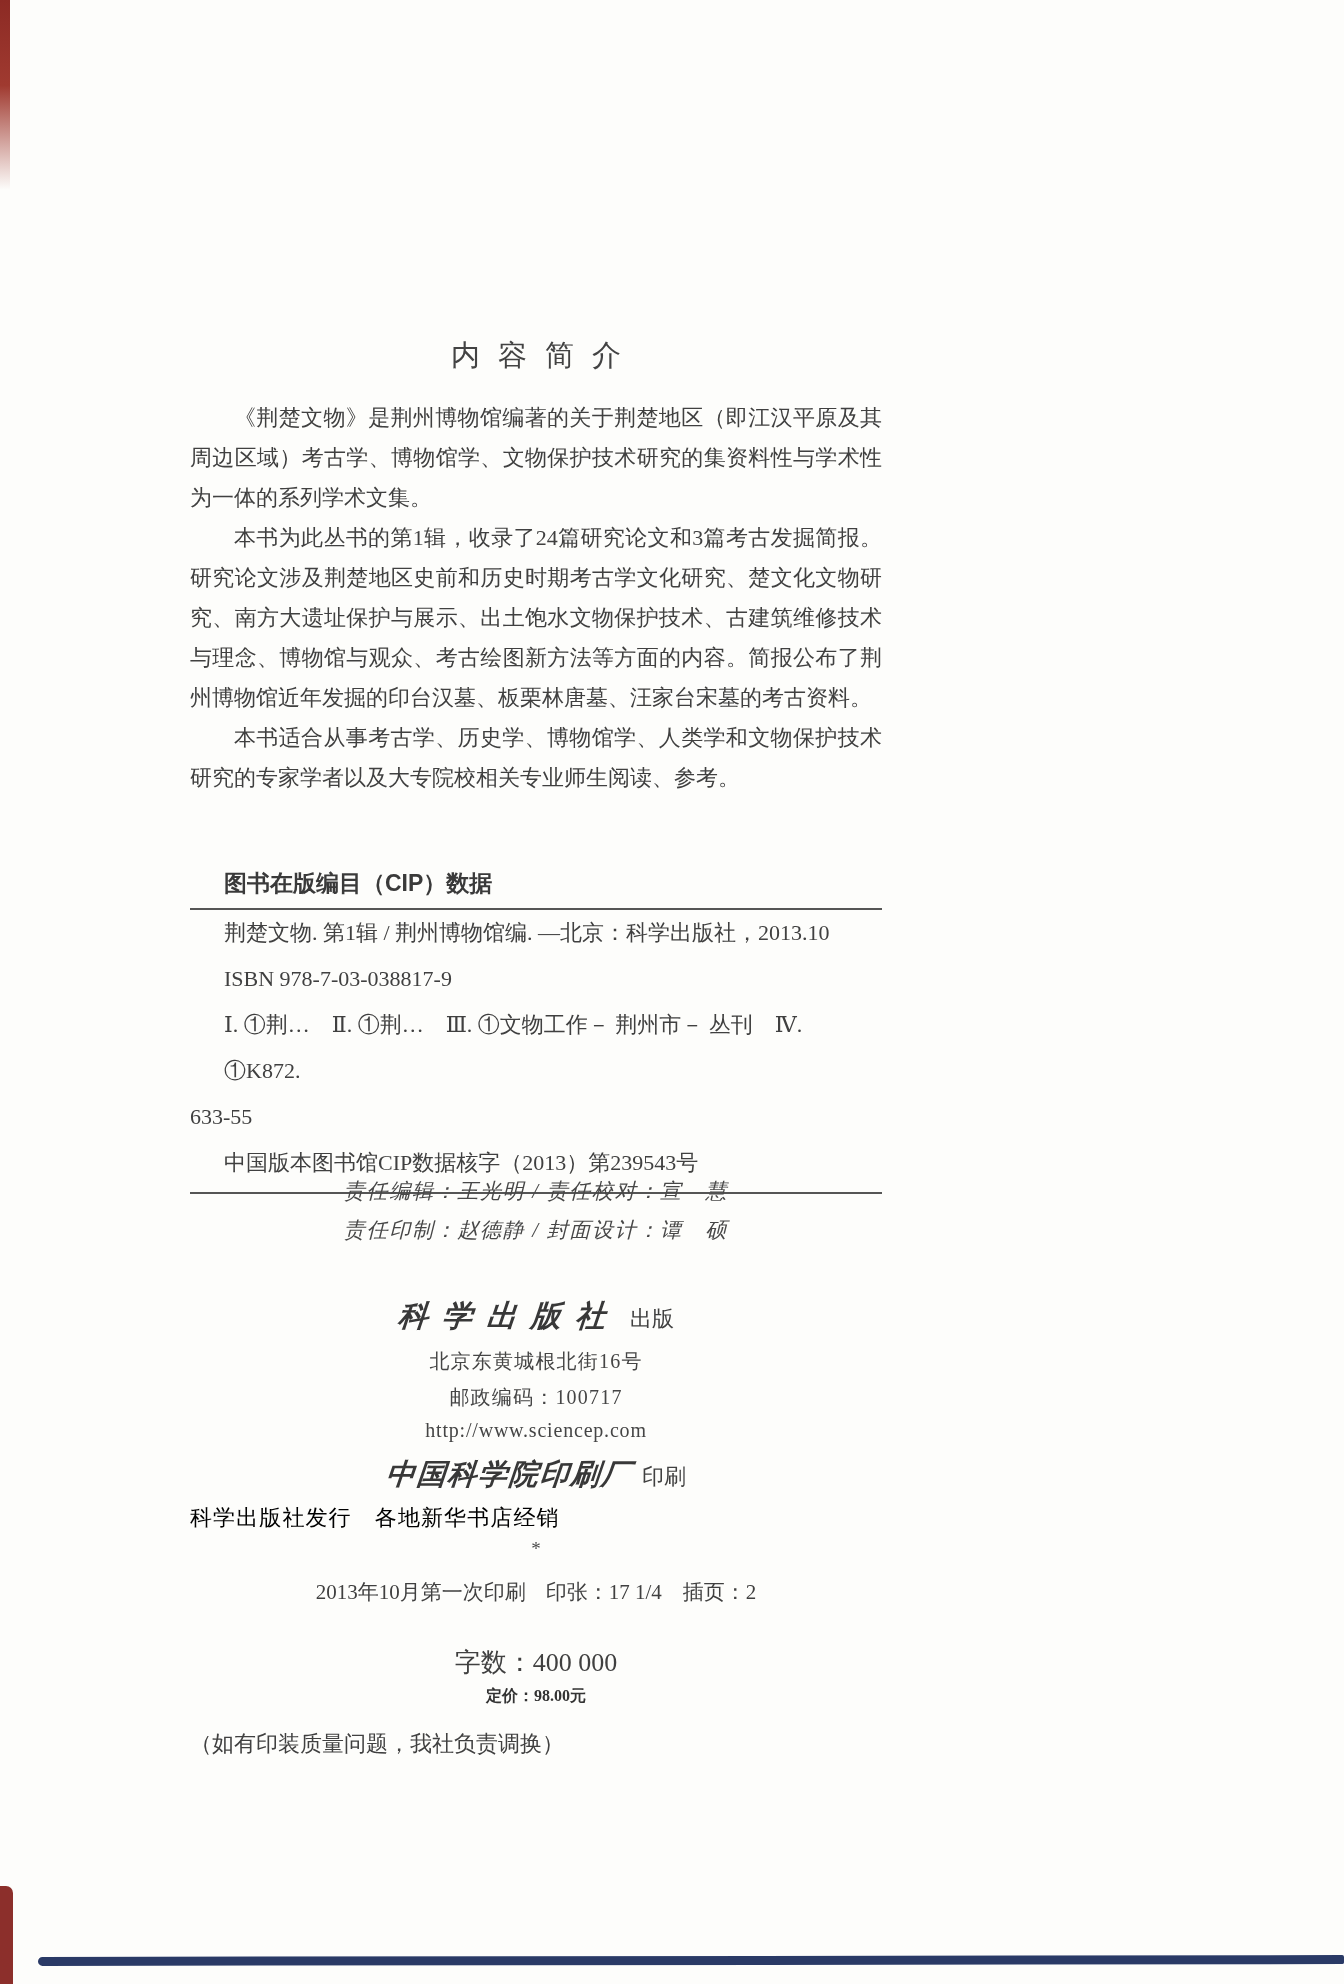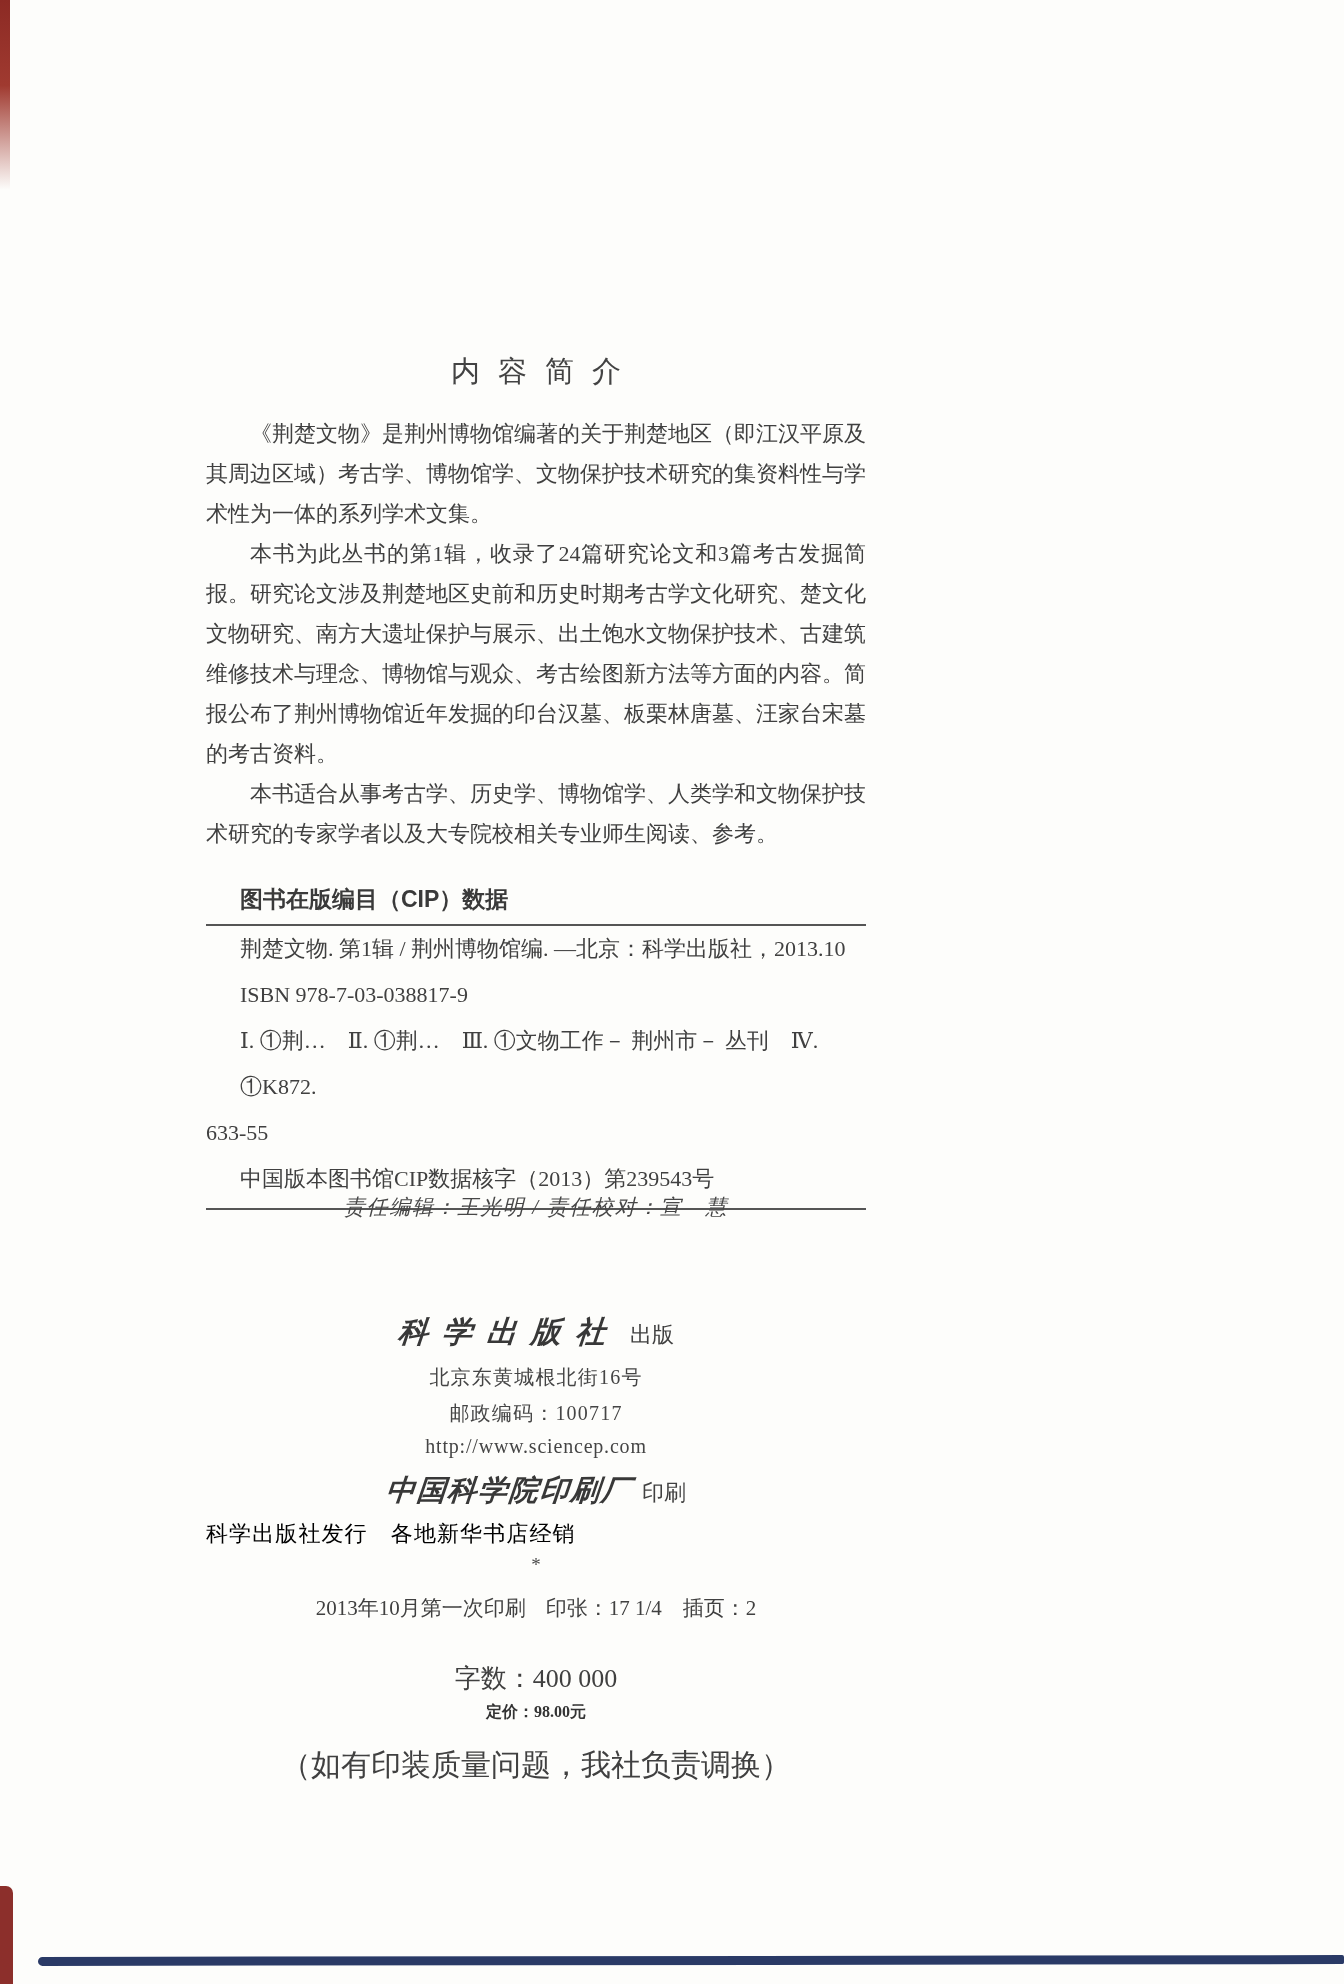--- a/index.html
+++ b/index.html
@@ -5,21 +5,21 @@
   html,body{margin:0;padding:0;background:#e8e8e8;}
   .sheet{
     position:relative;
     width:1344px;height:1984px;
     background:#fdfdfb;
     overflow:hidden;
     font-family:"Liberation Serif","DejaVu Serif",serif;
     color:#3d3d3d;
   }
   .column{position:absolute;left:190px;top:0;width:692px;}
-  .column > div, .column > h1{position:absolute;left:0;right:0;margin:16px;}
+  .column > div, .column > h1{position:absolute;left:0;right:0;margin:0;}
 
   .intro-title{
     top:336px;text-align:center;
     font-family:"Liberation Sans","DejaVu Sans",sans-serif;
     font-weight:500;font-size:29px;color:#434343;
     letter-spacing:0.62em;text-indent:0.62em;
   }
   .intro-text{top:398px;font-size:22px;line-height:40px;text-align:justify;color:#404040;}
   .intro-text p{margin:0;text-indent:2em;}
 
@@ -60,21 +60,21 @@
   .dist{top:1503px;font-size:22px;color:#000000;letter-spacing:0.05em;}
   .star{top:1538px;text-align:center;font-size:19px;color:#4a4a4a;}
 
   .edition{top:1576px;text-align:center;}
   .edition-inner{display:inline-block;text-align:left;font-size:21px;line-height:33px;color:#404040;}
   .ed-l{display:inline-block;width:230px;}
   .ed-r{display:inline-block;}
 
   .wordcount{top:1645px;text-align:center;font-size:26px;color:#404040;}
   .price{top:1686px;text-align:center;font-size:16px;font-weight:bold;color:#333;}
-  .note{top:1729px;text-align:center;font-size:30px;color:#404040;}
+  .note{top:1729px;font-size:22px;color:#404040;}
 
   
   .artifact-top-left{
     position:absolute;left:0;top:0;width:10px;height:190px;
     background:linear-gradient(180deg,#8c2a24 0%,#a03a30 45%,rgba(160,58,48,0) 100%);
   }
   .artifact-bottom-left{
     position:absolute;left:0;top:1886px;width:13px;height:98px;
     background:#8c2f2b;border-top-right-radius:7px;
   }
@@ -111,20 +111,21 @@
         <div class="cip-line indent">Ⅰ. ①荆…　Ⅱ. ①荆…　Ⅲ. ①文物工作－ 荆州市－ 丛刊　Ⅳ. ①K872.</div>
         <div class="cip-line">633-55</div>
         <div class="cip-line indent">中国版本图书馆CIP数据核字（2013）第239543号</div>
       </div>
       <div class="cip-rule bottom"></div>
     </div>
 
     <div class="editors">
       <div class="editors-inner">
         <div>责任编辑：王光明 / 责任校对：宣　慧</div>
+        <div>责任印制：赵德静 / 封面设计：谭　硕</div>
       </div>
     </div>
 
     <div class="imprint">
       <span class="script lg">科学出版社</span><span class="suffix">出版</span>
     </div>
 
     <div class="pub-line pub-address">北京东黄城根北街16号</div>
     <div class="pub-line pub-postcode">邮政编码：100717</div>
     <div class="pub-line pub-url">http://www.sciencep.com</div>

